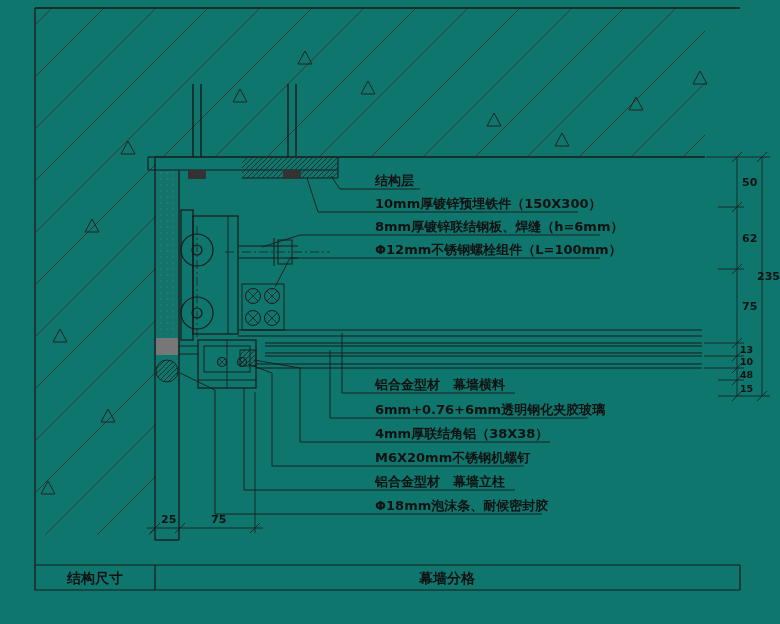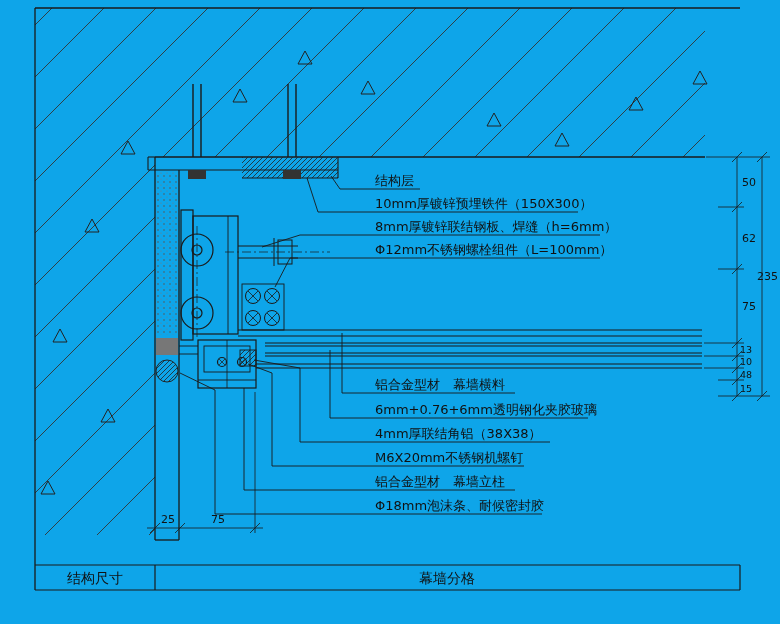--- a/index.html
+++ b/index.html
@@ -1,18 +1,19 @@
 <!DOCTYPE html>
 <html><head>
 <meta charset="utf-8">
 <style>
   html, body { margin: 0; padding: 0; background: #ffffff; }
   .sheet {
-    width: 780px; height: 624px; position: relative; background: #0ea5e9;
+    width: 780px; height: 624px; position: relative; background: #0f766e;
     font-family: "DejaVu Sans", sans-serif;
+    font-weight: bold;
   }
   svg { display: block; }
   text {
     font-family: "DejaVu Sans", sans-serif;
     fill: #111; stroke: none;
   }
   .ann { font-size: 13px; }
   .dim { font-size: 11px; }
   .dimS { font-size: 9.5px; }
   .foot { font-size: 14px; }

